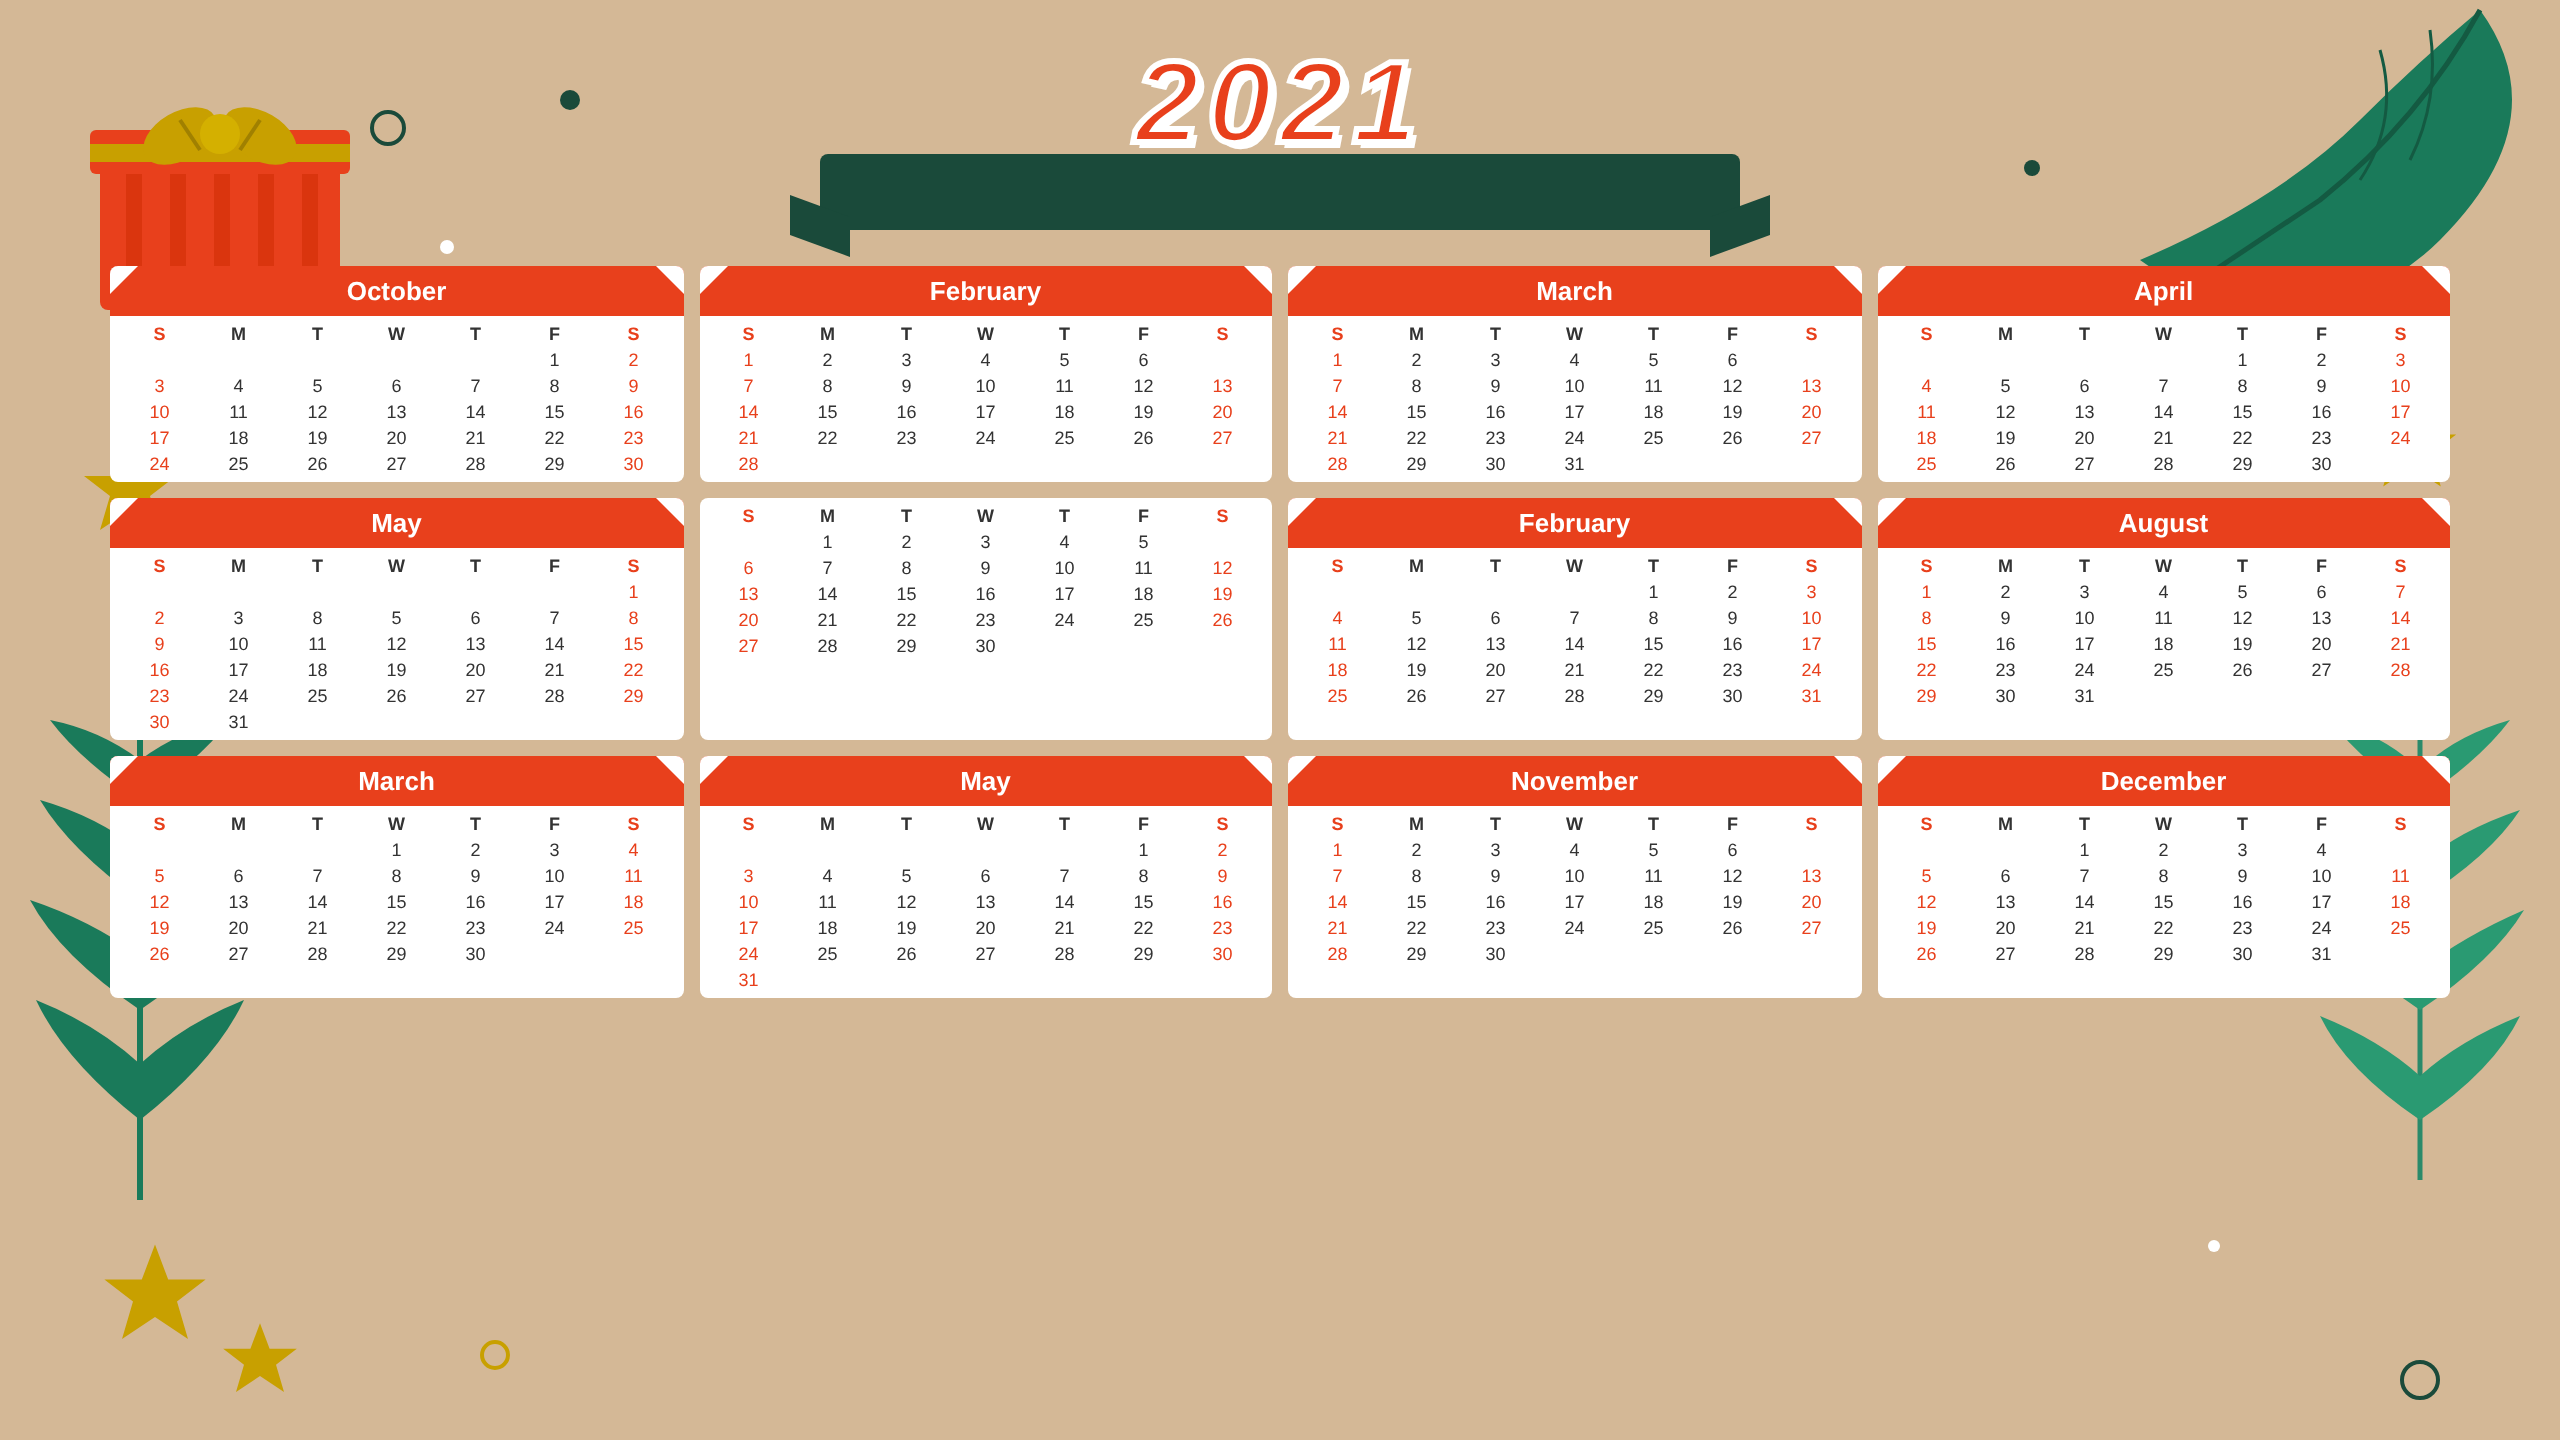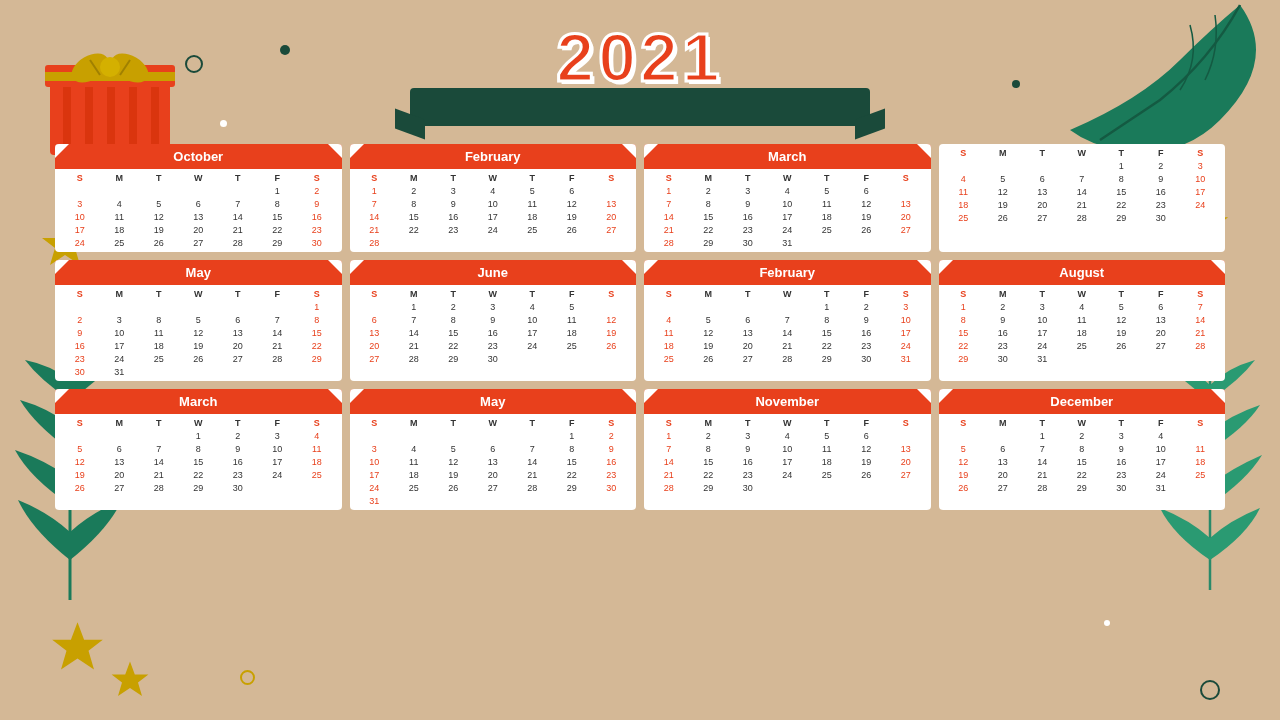--- a/index.html
+++ b/index.html
@@ -16,25 +16,26 @@
     .decor { position: absolute; pointer-events: none; }
 
     
     .title-area {
       text-align: center;
       padding-top: 18px;
       position: relative;
       z-index: 2;
     }
     .year-title {
-      font-size: 68px;
+      font-size: 58px;
       font-weight: 900;
       color: #e8401c;
       -webkit-text-stroke: 3px #fff;
       letter-spacing: 4px;
+      font-style: italic;
       text-shadow: 3px 3px 0 #fff;
       display: inline-block;
     }
     .banner {
       background: #1a4a3a;
       color: #1a4a3a;
       height: 38px;
       width: 460px;
       margin: 0 auto;
       border-radius: 4px;
@@ -428,20 +429,21 @@
               <td>31</td>
               <td></td>
               <td></td>
               <td style="color: rgb(232, 64, 28);"></td>
             </tr>
           </tbody>
         </table>
       </div>
     </div>
     <div class="month-block">
+      <div class="month-header">April</div>
       <div class="cal-wrapper">
         <table class="cal-table">
           <thead>
             <tr>
               <td style="font-weight: bold; color: rgb(232, 64, 28);">S</td>
               <td style="font-weight: bold; color: rgb(51, 51, 51);">M</td>
               <td style="font-weight: bold; color: rgb(51, 51, 51);">T</td>
               <td style="font-weight: bold; color: rgb(51, 51, 51);">W</td>
               <td style="font-weight: bold; color: rgb(51, 51, 51);">T</td>
               <td style="font-weight: bold; color: rgb(51, 51, 51);">F</td>
@@ -566,21 +568,20 @@
               <td></td>
               <td></td>
               <td></td>
               <td style="color: rgb(232, 64, 28);"></td>
             </tr>
           </tbody>
         </table>
       </div>
     </div>
     <div class="month-block">
-      <div class="month-header">June</div>
       <div class="cal-wrapper">
         <table class="cal-table">
           <thead>
             <tr>
               <td style="font-weight: bold; color: rgb(232, 64, 28);">S</td>
               <td style="font-weight: bold; color: rgb(51, 51, 51);">M</td>
               <td style="font-weight: bold; color: rgb(51, 51, 51);">T</td>
               <td style="font-weight: bold; color: rgb(51, 51, 51);">W</td>
               <td style="font-weight: bold; color: rgb(51, 51, 51);">T</td>
               <td style="font-weight: bold; color: rgb(51, 51, 51);">F</td>

